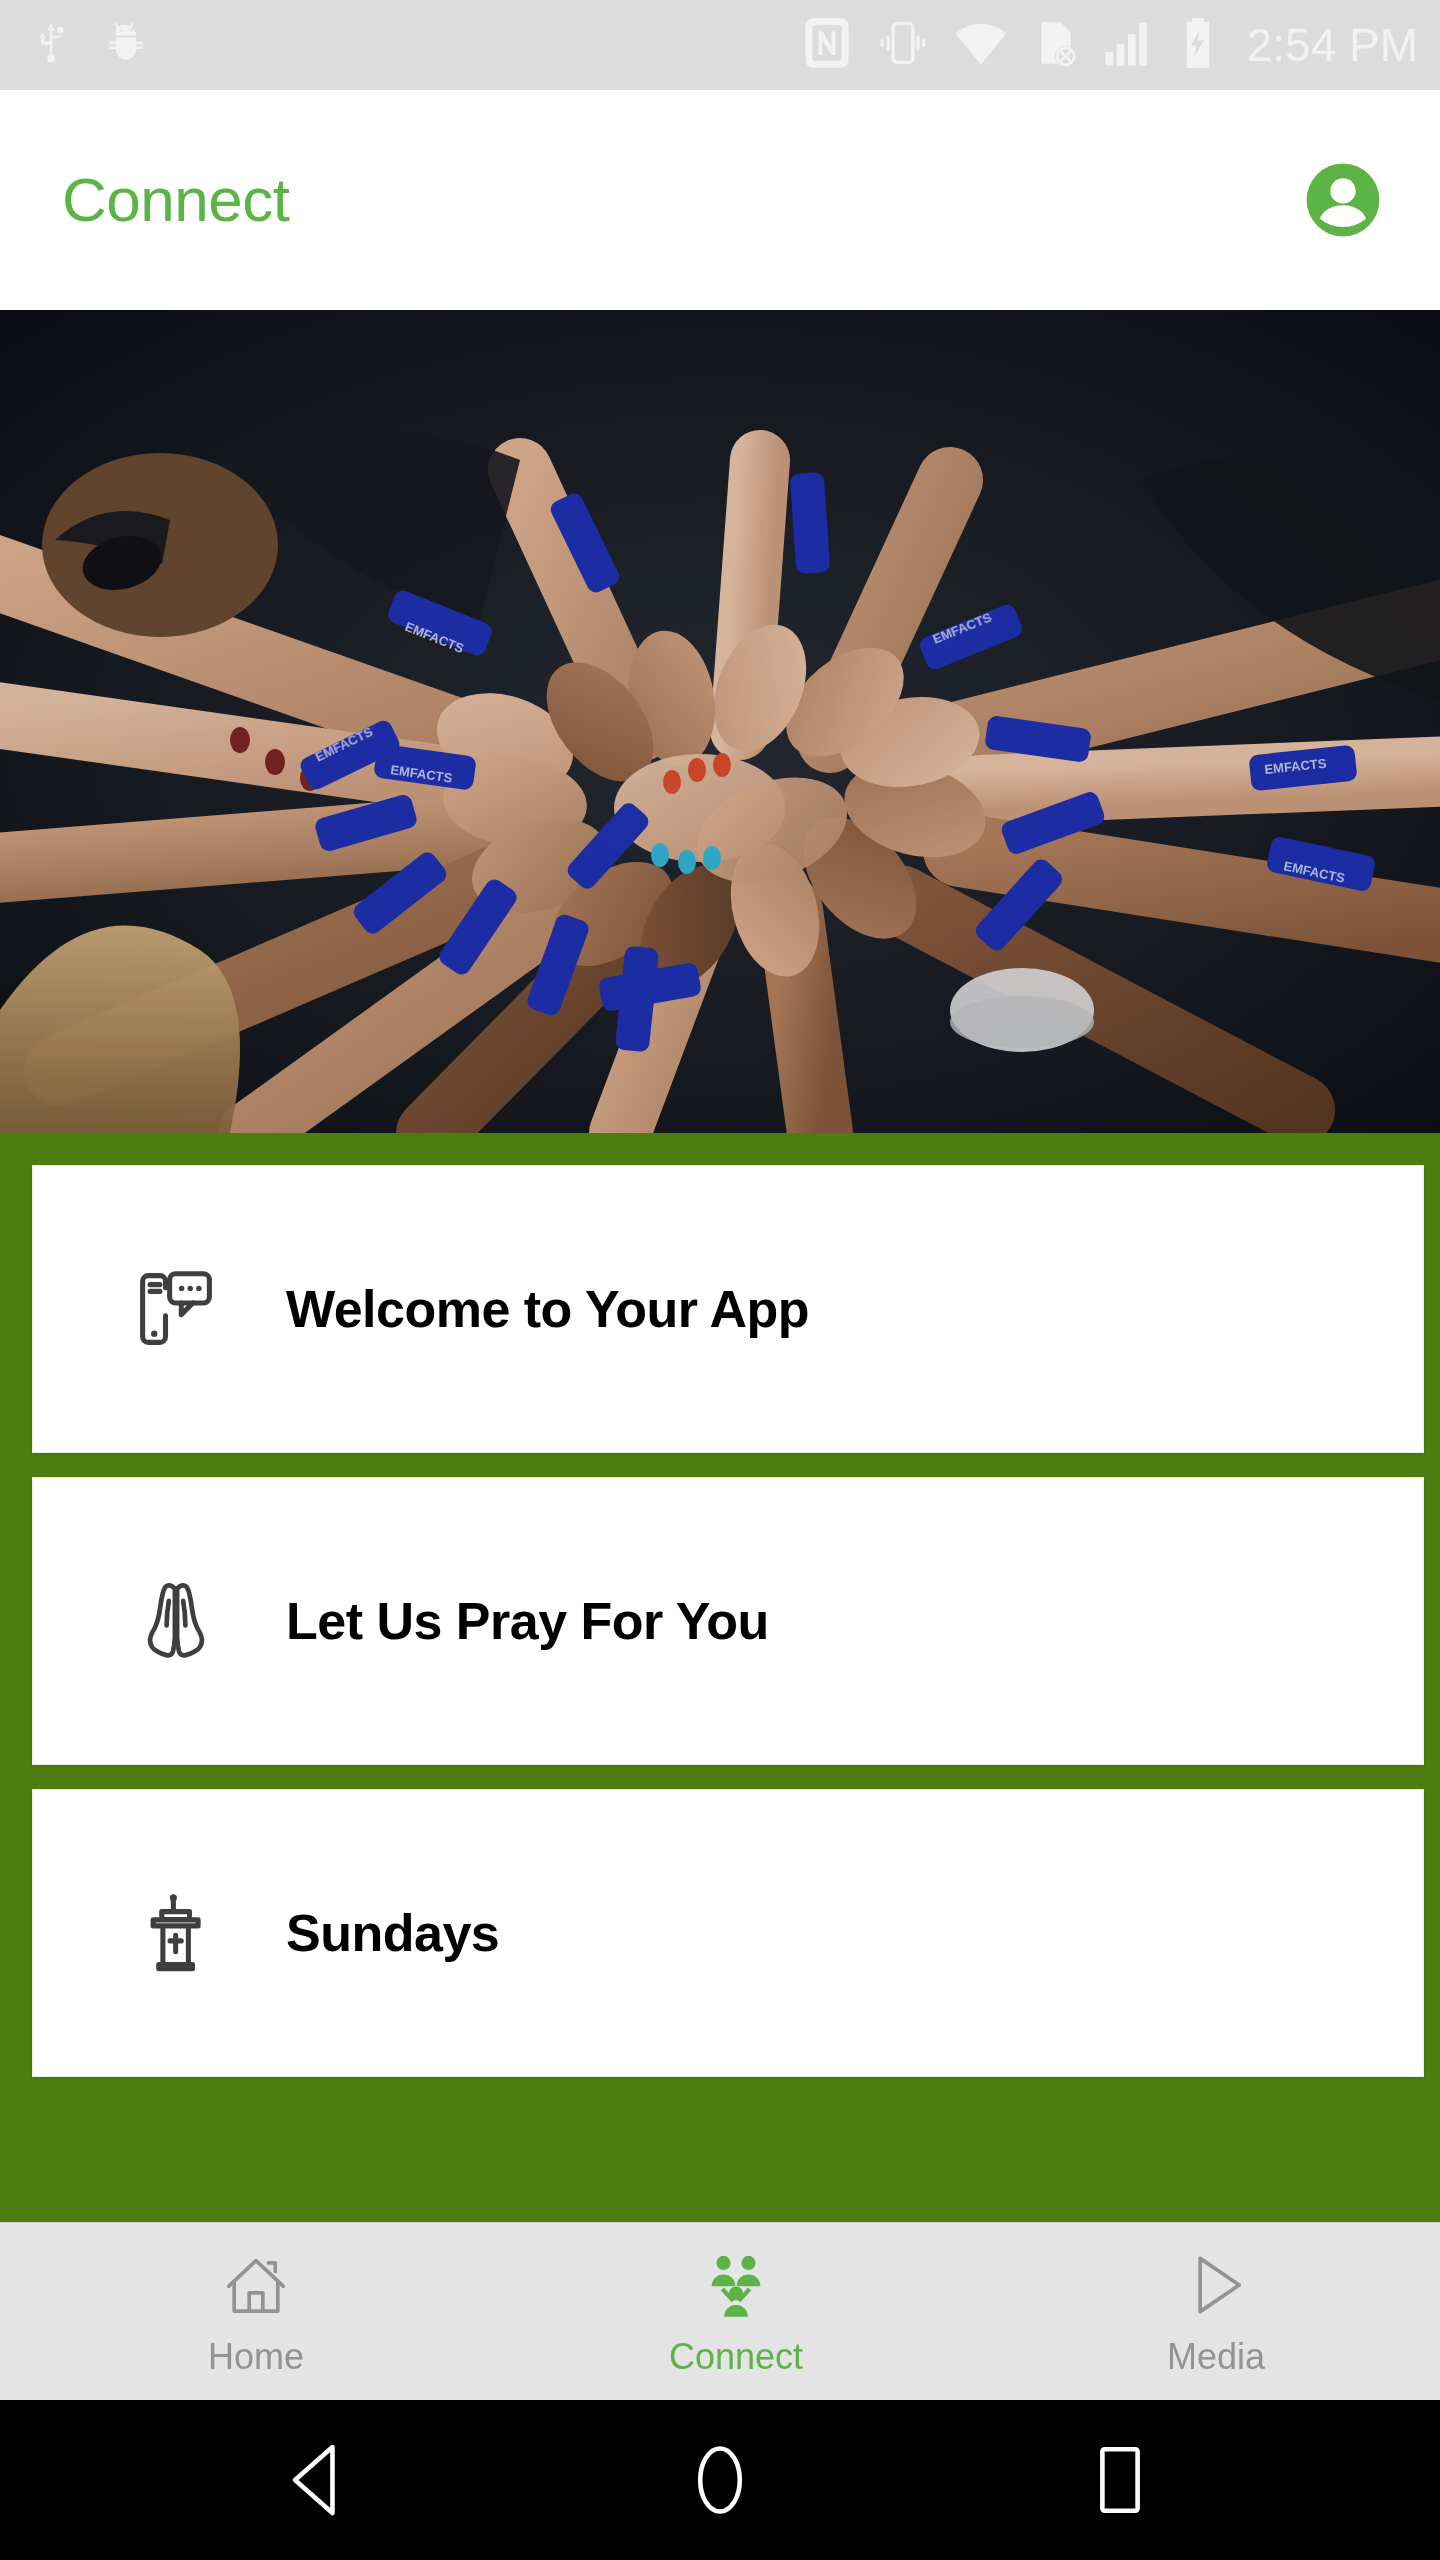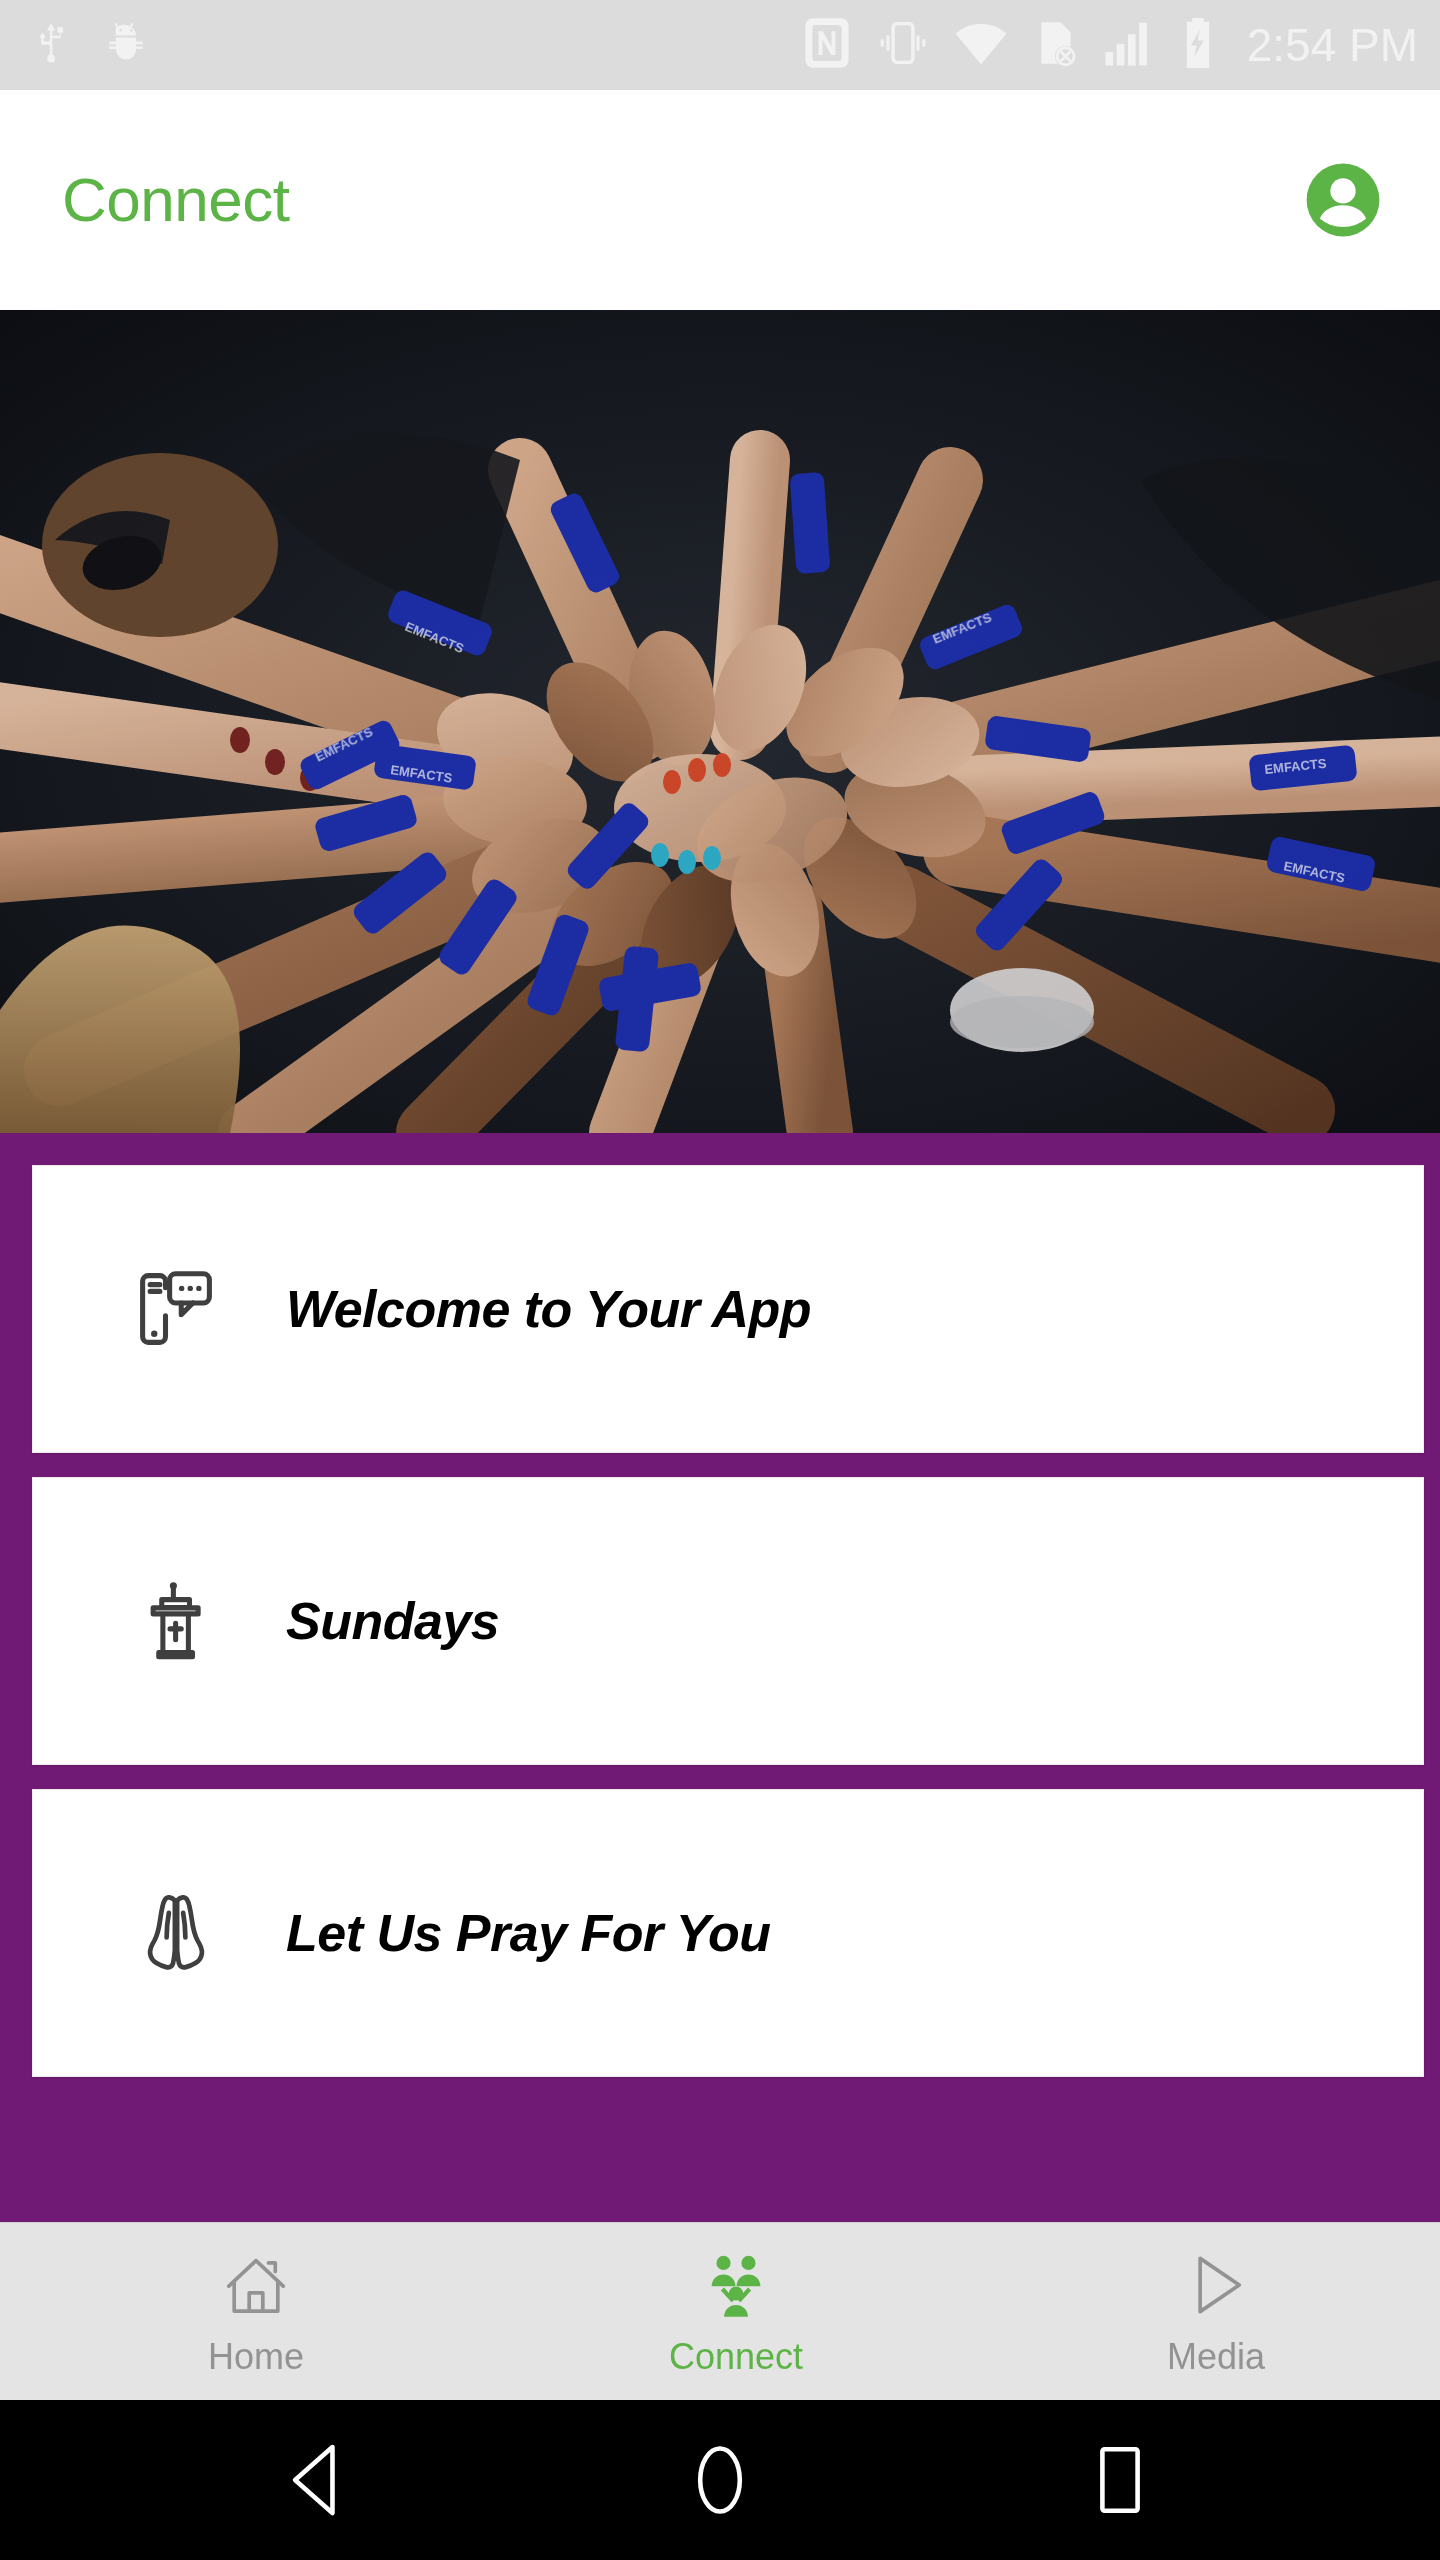--- a/index.html
+++ b/index.html
@@ -29,21 +29,21 @@
     border-bottom:1px solid #ffffff;
   }
   .app-title { font-size:62px; color:#5cb346; font-weight:400; letter-spacing:-0.5px; }
   .avatar-btn { margin-left:auto; width:78px; height:78px; }
 
   
   .hero { flex:0 0 823px; height:823px; width:1440px; position:relative; overflow:hidden; background:#171a20; }
   .hero svg { display:block; width:1440px; height:823px; }
 
   
-  .content { flex:1 1 auto; background:#701a75; padding:32px 16px 0 32px;font-style:italic; }
+  .content { flex:1 1 auto; background:#4d7c0f; padding:32px 16px 0 32px; }
   .card {
     background:#ffffff; border:1px solid #ececec;
     box-shadow:0 1px 2px rgba(0,0,0,0.13);
     height:288px; margin-bottom:24px;
     display:flex; align-items:center; padding-left:95px;
   }
   .card-icon { width:96px; flex:0 0 96px; display:flex; align-items:center; justify-content:center; }
   .card-label { font-size:52px; font-weight:bold; color:#000000; margin-left:62px; letter-spacing:-0.5px; }
 
   
@@ -307,43 +307,43 @@
           <circle cx="13.5" cy="6.5" r="0.72" fill="#3f3f3f" stroke="none"></circle>
           <circle cx="15.8" cy="6.5" r="0.72" fill="#3f3f3f" stroke="none"></circle>
           <circle cx="18.1" cy="6.5" r="0.72" fill="#3f3f3f" stroke="none"></circle>
         </svg>
       </div>
       <div class="card-label">Welcome to Your App</div>
     </div>
 
     <div class="card">
       <div class="card-icon">
+        <svg width="90" height="90" viewBox="0 0 24 24" fill="none" stroke="#3f3f3f" stroke-width="1.25" stroke-linejoin="round" stroke-linecap="round">
+          <path d="M11.7 3.4 c-0.9 -1.1 -2.1 -1.2 -2.7 -0.2 c-0.5 0.8 -0.9 3 -1.2 5.1 c-0.3 2.2 -0.8 4.4 -1.6 5.8 c-0.8 1.3 -1.2 2.3 -1.1 3.3 c0.1 1.2 0.7 2 1.7 2.6 c0.8 0.5 1.7 0.9 2.6 1.1 c0.9 0.2 1.6 -0.2 1.8 -1 c0.2 -0.8 0.4 -2.2 0.5 -3.6 Z"></path>
+          <path d="M12.3 3.4 c0.9 -1.1 2.1 -1.2 2.7 -0.2 c0.5 0.8 0.9 3 1.2 5.1 c0.3 2.2 0.8 4.4 1.6 5.8 c0.8 1.3 1.2 2.3 1.1 3.3 c-0.1 1.2 -0.7 2 -1.7 2.6 c-0.8 0.5 -1.7 0.9 -2.6 1.1 c-0.9 0.2 -1.6 -0.2 -1.8 -1 c-0.2 -0.8 -0.4 -2.2 -0.5 -3.6 Z"></path>
+          <path d="M10.1 6.6 c-0.4 2.2 -0.6 4.6 -0.6 6.6"></path>
+          <path d="M13.9 6.6 c0.4 2.2 0.6 4.6 0.6 6.6"></path>
+        </svg>
+      </div>
+      <div class="card-label">Let Us Pray For You</div>
+    </div>
+
+    <div class="card">
+      <div class="card-icon">
         <svg width="90" height="90" viewBox="0 0 24 24" fill="none" stroke="#3f3f3f" stroke-width="1.35" stroke-linejoin="round" stroke-linecap="round">
           <circle cx="11.3" cy="2.6" r="0.95" fill="#3f3f3f" stroke="none"></circle>
           <path d="M11.3 3.5 V6.2"></path>
           <path d="M8.2 6.3 h7.4 v2.1 H8.2 Z"></path>
           <path d="M5.9 8.5 h12 v1.6 h-12 Z"></path>
           <path d="M8.5 10.2 v10 M15.3 10.2 v10"></path>
           <path d="M7.4 20.4 h9 v1.1 h-9 Z"></path>
           <path d="M11.9 12.6 v4.4 M10.4 14.1 h3"></path>
         </svg>
       </div>
       <div class="card-label">Sundays</div>
-    </div>
-
-    <div class="card">
-      <div class="card-icon">
-        <svg width="90" height="90" viewBox="0 0 24 24" fill="none" stroke="#3f3f3f" stroke-width="1.25" stroke-linejoin="round" stroke-linecap="round">
-          <path d="M11.7 3.4 c-0.9 -1.1 -2.1 -1.2 -2.7 -0.2 c-0.5 0.8 -0.9 3 -1.2 5.1 c-0.3 2.2 -0.8 4.4 -1.6 5.8 c-0.8 1.3 -1.2 2.3 -1.1 3.3 c0.1 1.2 0.7 2 1.7 2.6 c0.8 0.5 1.7 0.9 2.6 1.1 c0.9 0.2 1.6 -0.2 1.8 -1 c0.2 -0.8 0.4 -2.2 0.5 -3.6 Z"></path>
-          <path d="M12.3 3.4 c0.9 -1.1 2.1 -1.2 2.7 -0.2 c0.5 0.8 0.9 3 1.2 5.1 c0.3 2.2 0.8 4.4 1.6 5.8 c0.8 1.3 1.2 2.3 1.1 3.3 c-0.1 1.2 -0.7 2 -1.7 2.6 c-0.8 0.5 -1.7 0.9 -2.6 1.1 c-0.9 0.2 -1.6 -0.2 -1.8 -1 c-0.2 -0.8 -0.4 -2.2 -0.5 -3.6 Z"></path>
-          <path d="M10.1 6.6 c-0.4 2.2 -0.6 4.6 -0.6 6.6"></path>
-          <path d="M13.9 6.6 c0.4 2.2 0.6 4.6 0.6 6.6"></path>
-        </svg>
-      </div>
-      <div class="card-label">Let Us Pray For You</div>
     </div>
   </div>
 
   <div class="bottom-nav">
 
     <div class="nav-item">
       <div class="nav-icon">
         <svg width="72" height="68" viewBox="0 0 24 24" fill="none" stroke="#939393" stroke-width="1.3" stroke-linejoin="round" stroke-linecap="round">
           <path d="M2.4 12.4 L12 3.4 l9.6 9 "></path>
           <path d="M4.3 11 v10.2 h15.4 V11"></path>

